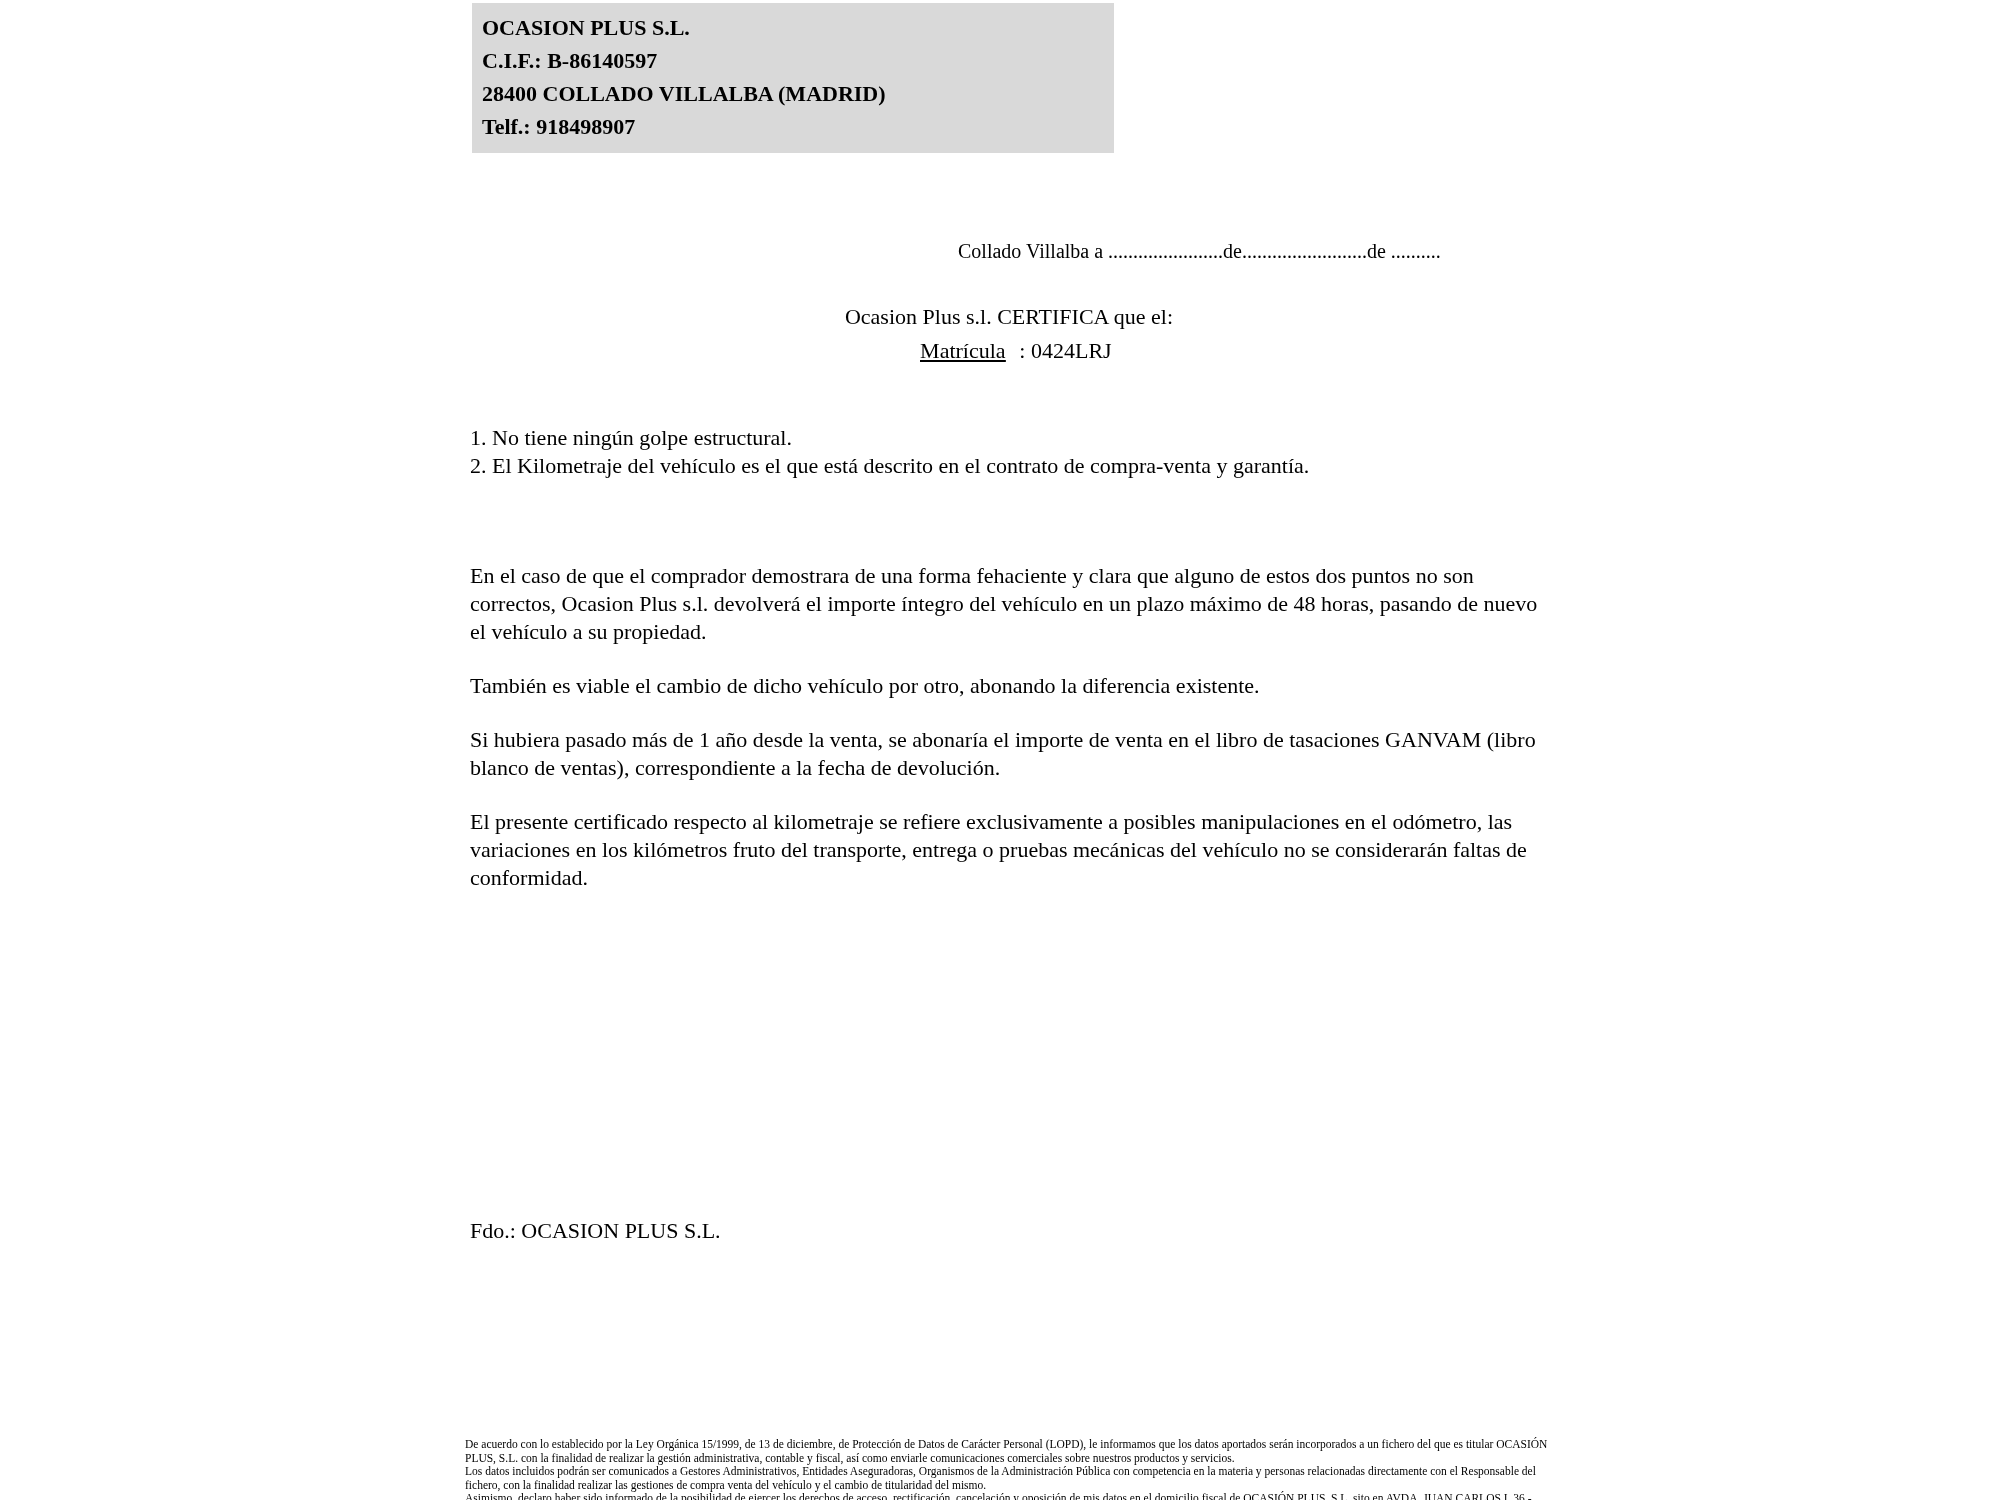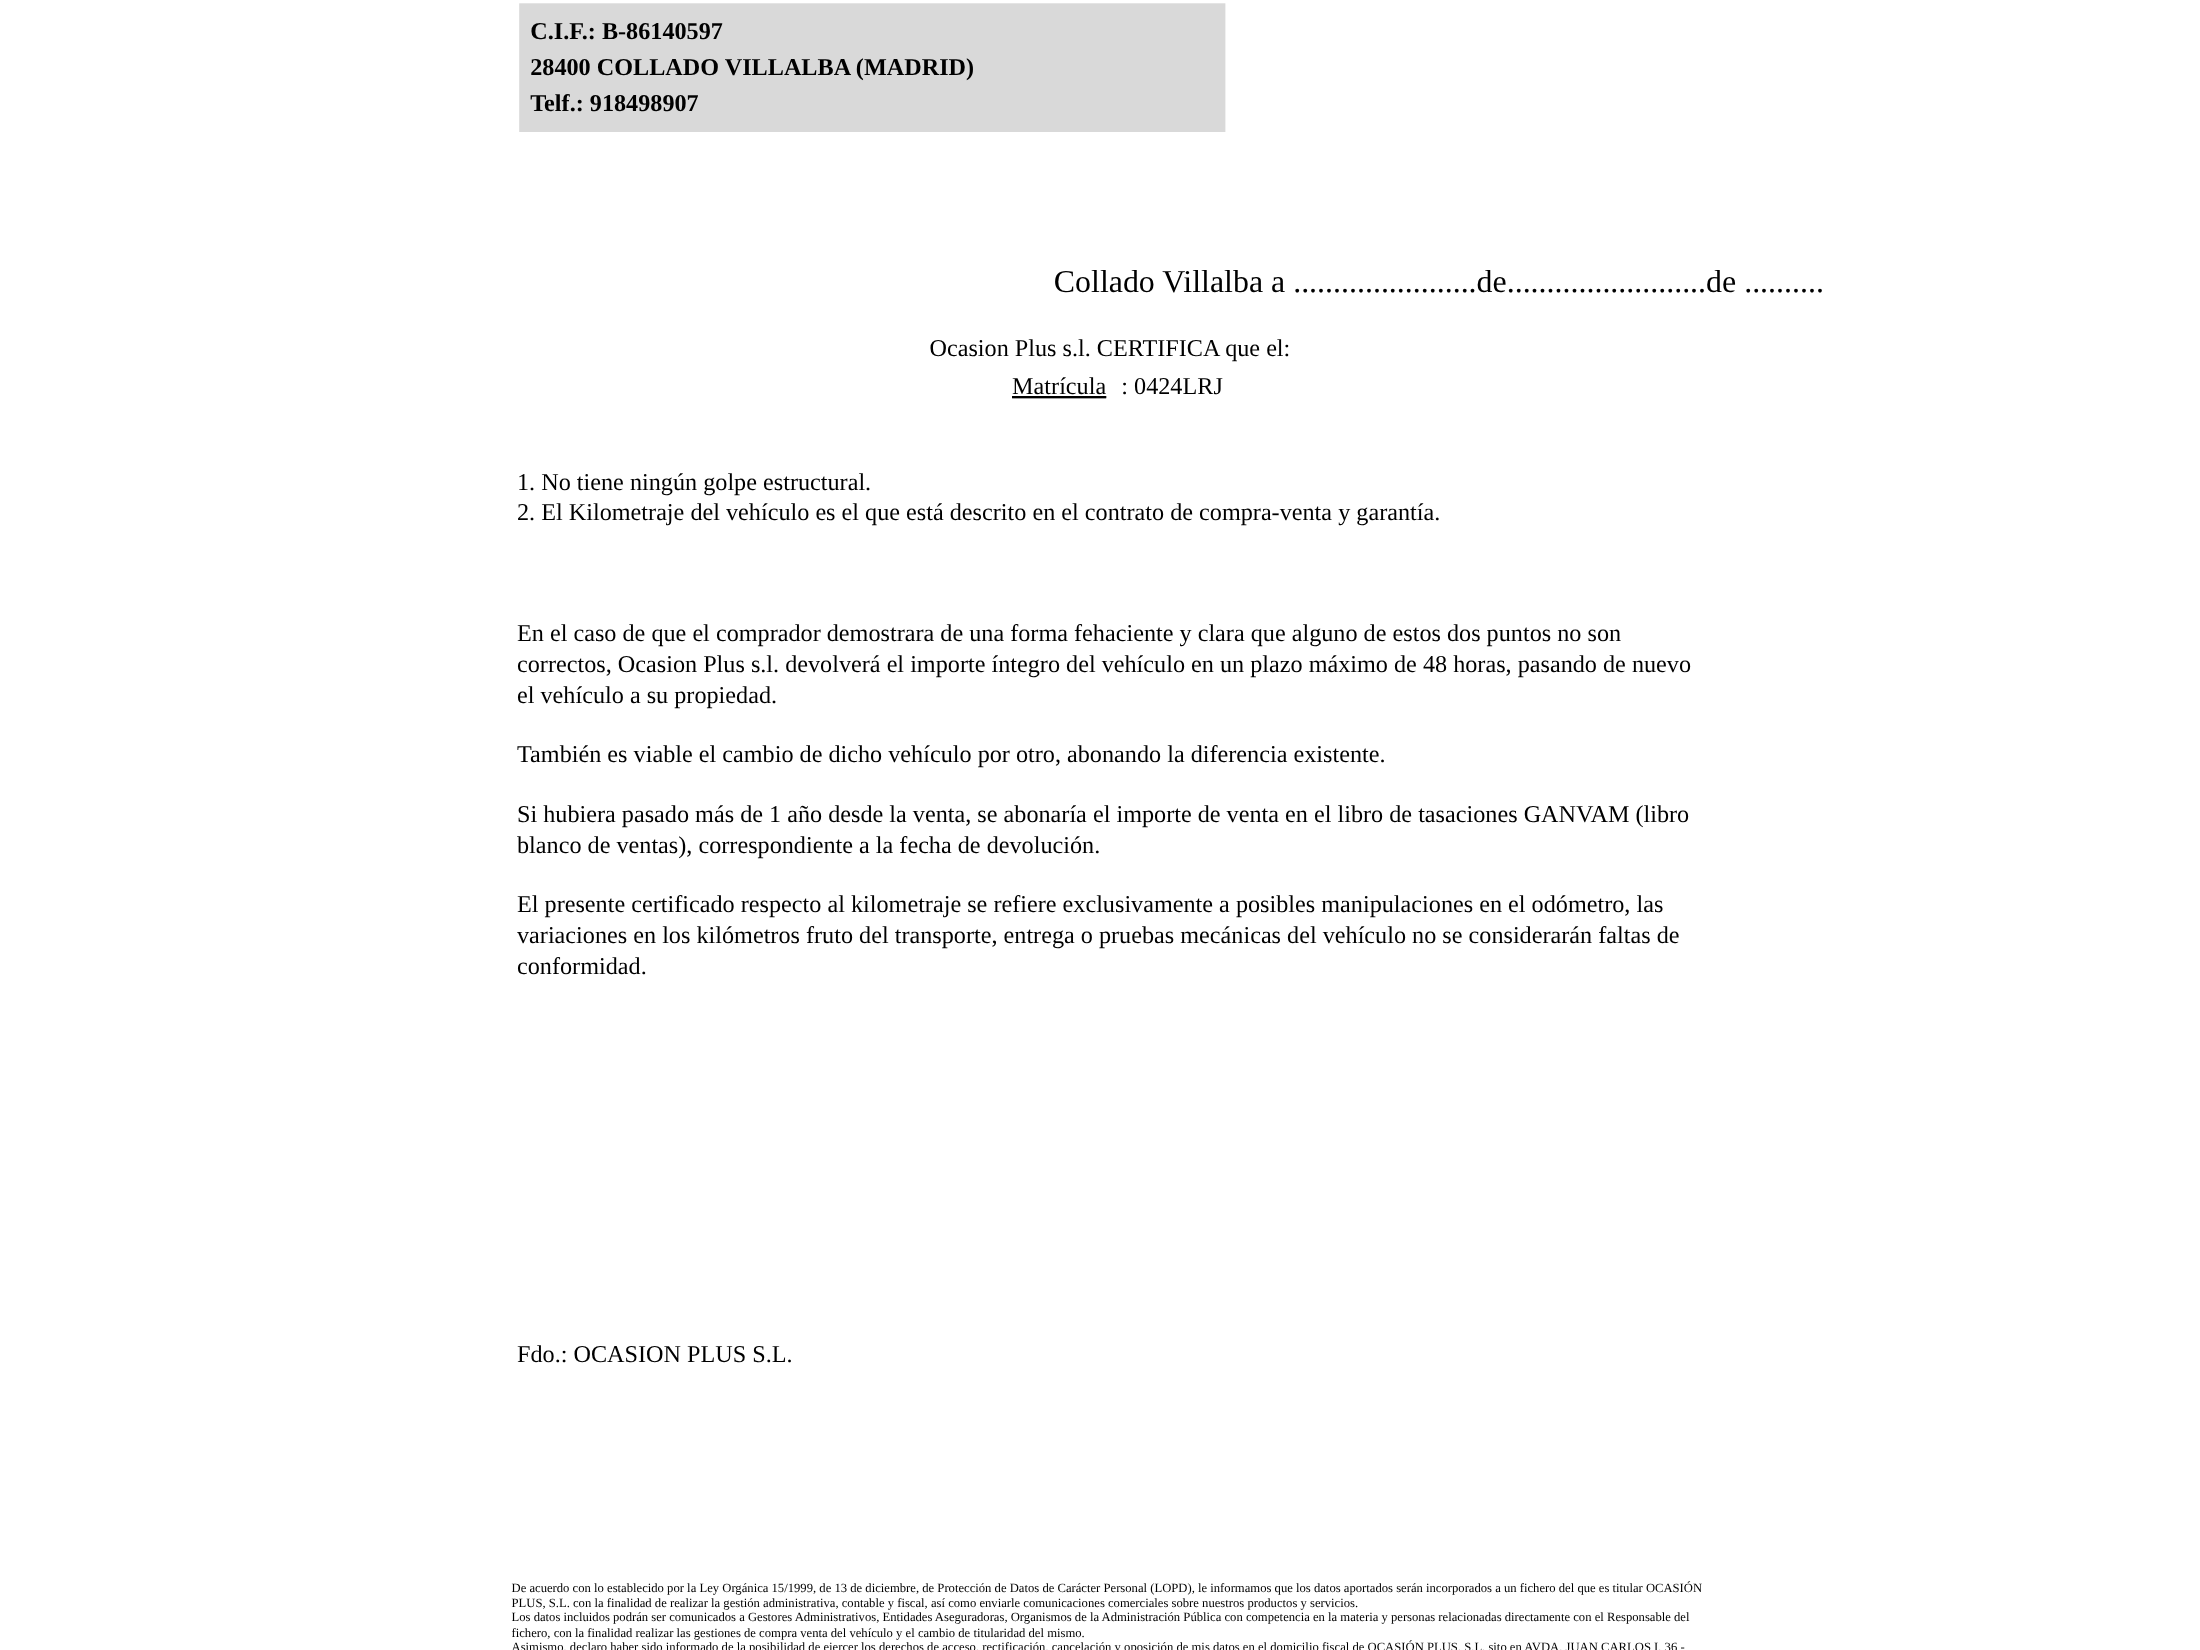--- a/index.html
+++ b/index.html
@@ -27,21 +27,21 @@
     font-weight: bold;
     line-height: 33px;
   }
   .header-box div {
     white-space: nowrap;
   }
   .date-line {
     position: absolute;
     top: 240px;
     left: 958px;
-    font-size: 29px;
+    font-size: 20px;
     white-space: nowrap;
   }
   .content {
     position: absolute;
     left: 470px;
     top: 300px;
     width: 1078px;
     font-size: 22px;
     line-height: 28px;
   }
@@ -88,20 +88,21 @@
     margin: 0;
     padding: 0;
   }
 </style>
 </head>
 <body>
 
 <div class="page">
 
   <div class="header-box">
+    <div>OCASION PLUS S.L.</div>
     <div>C.I.F.: B-86140597</div>
     <div>28400 COLLADO VILLALBA (MADRID)</div>
     <div>Telf.: 918498907</div>
   </div>
 
   <div class="date-line">Collado Villalba a .......................de.........................de ..........</div>
 
   <div class="content">
 
     <div class="cert-block">

